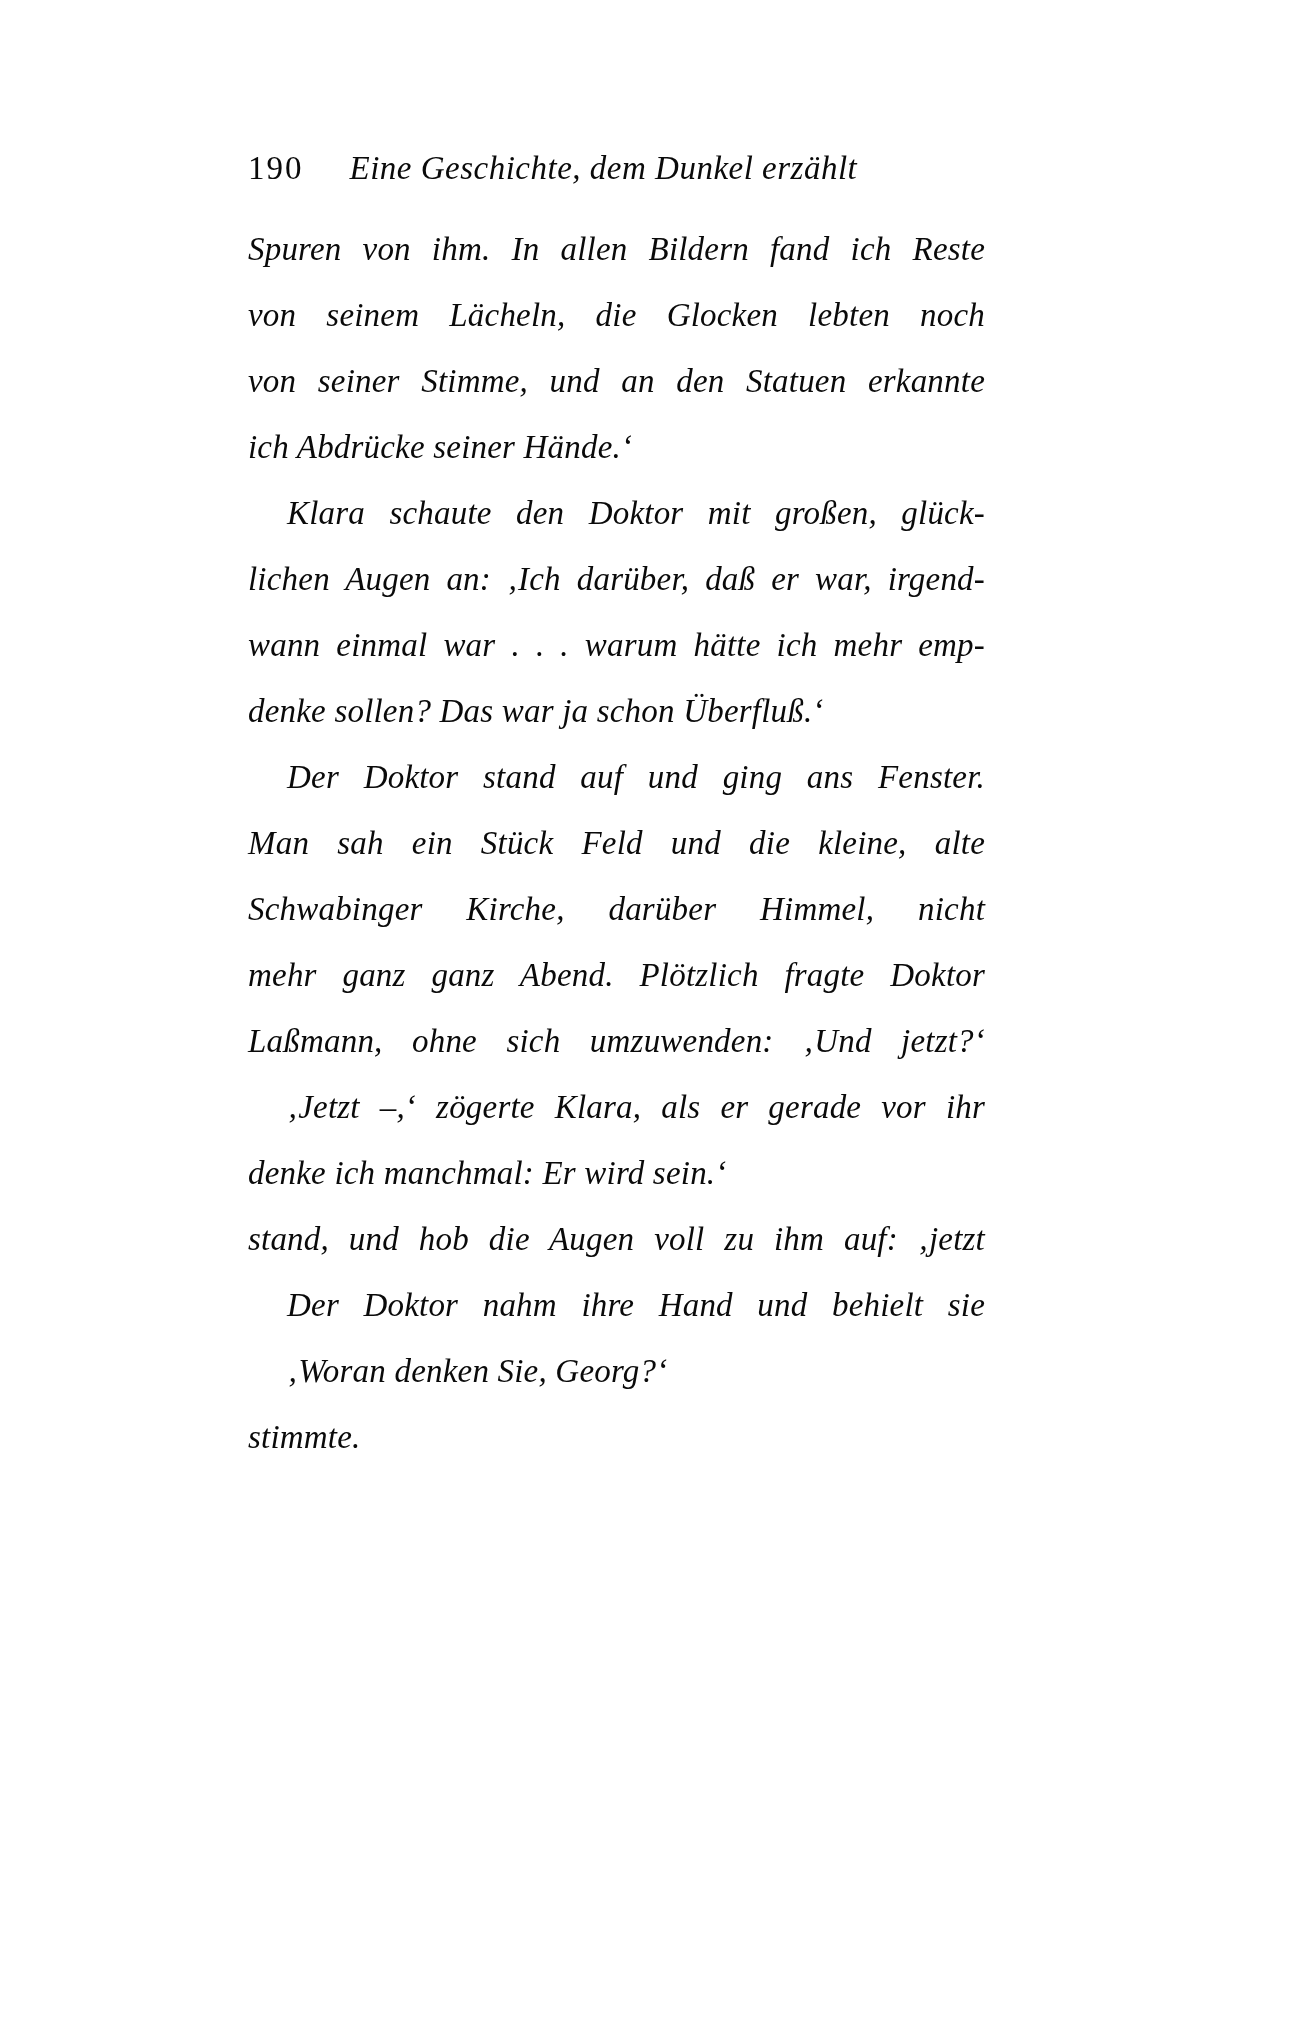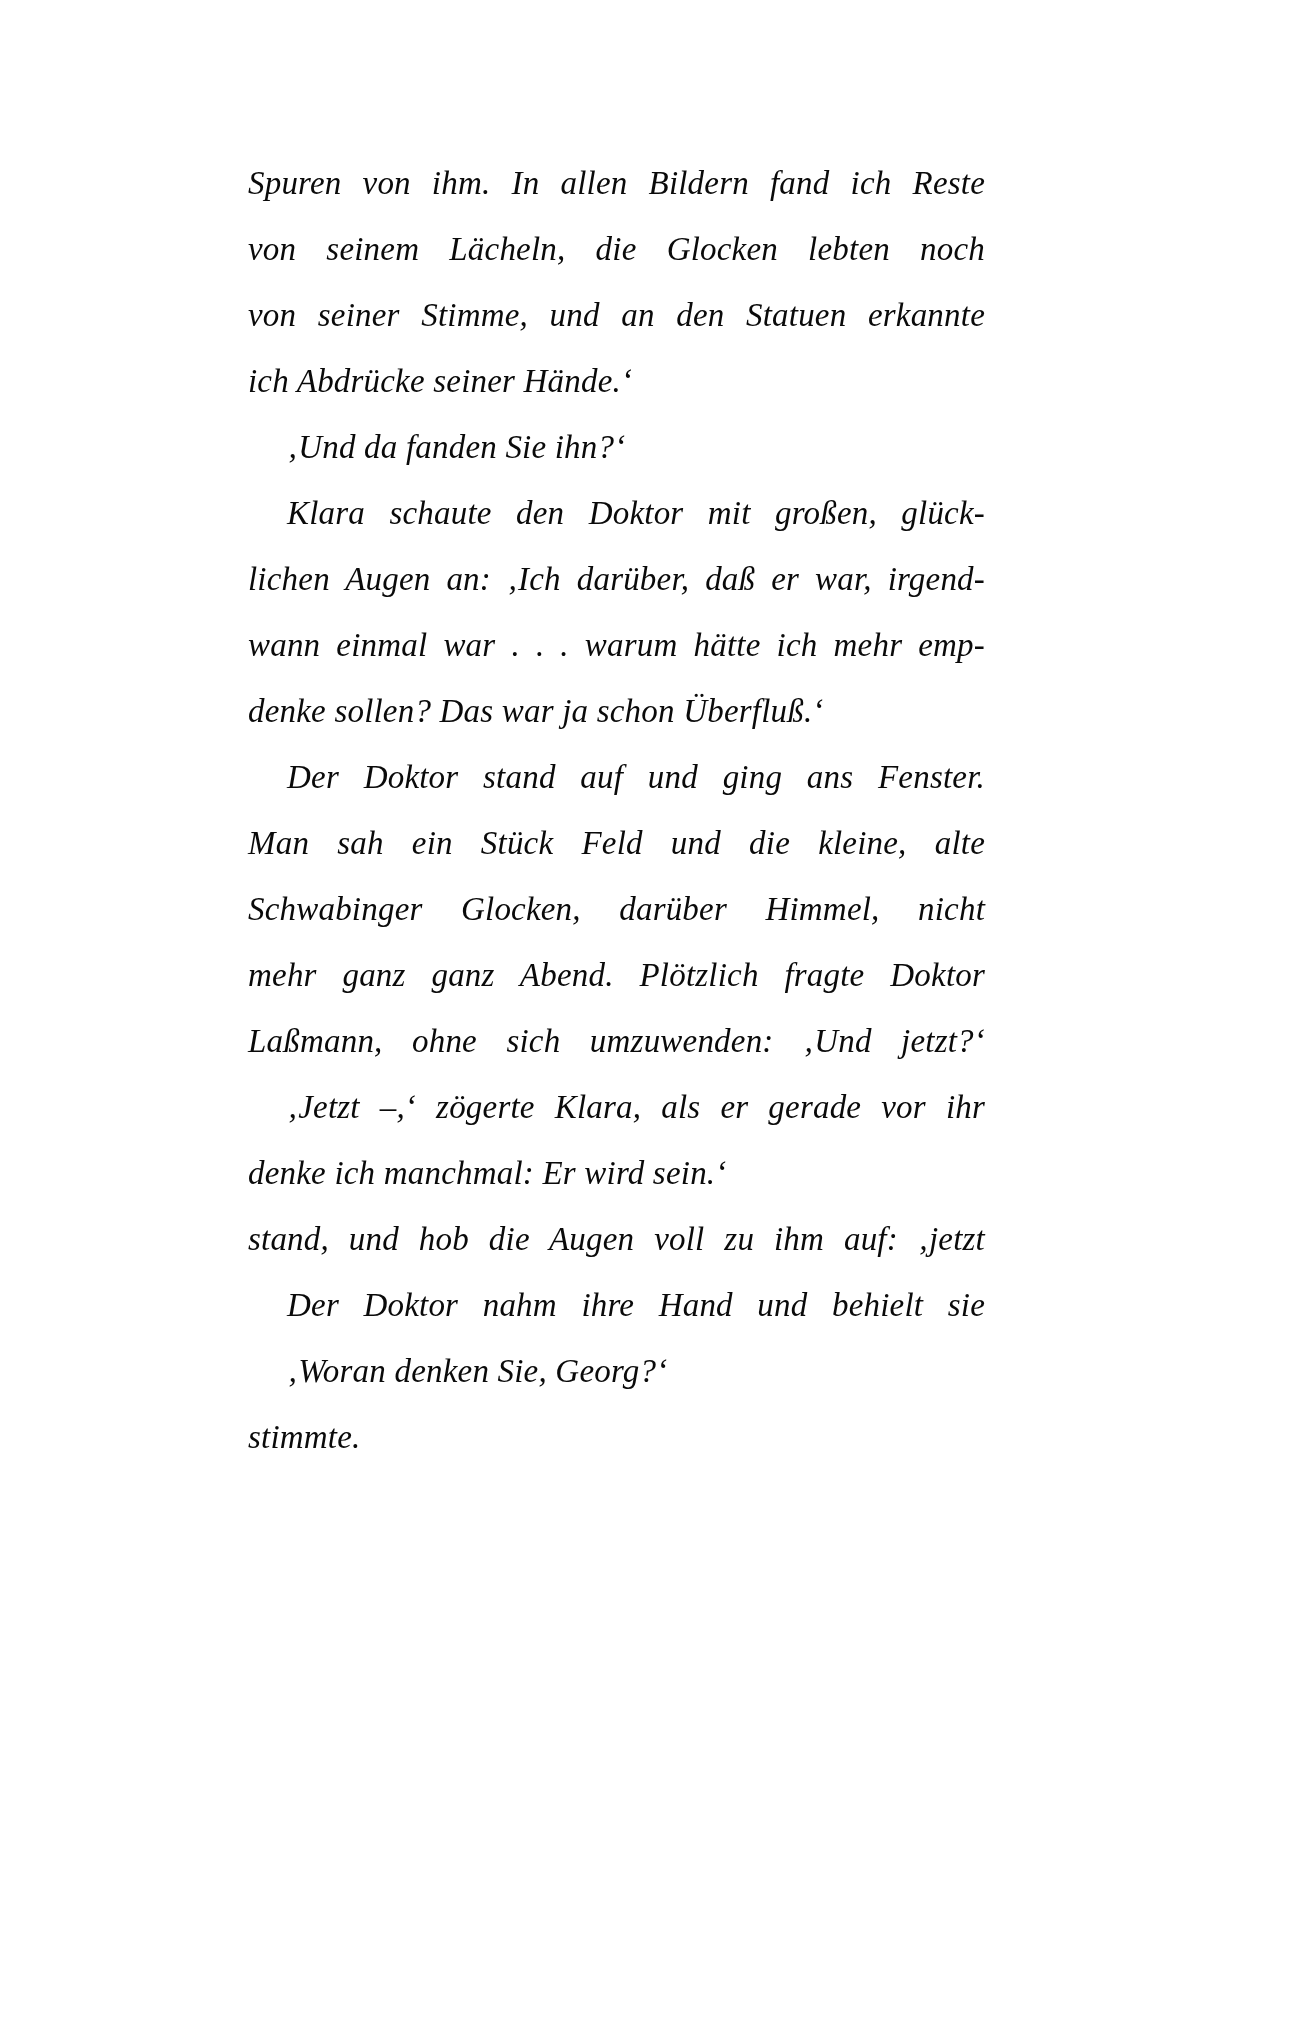--- a/index.html
+++ b/index.html
@@ -55,33 +55,36 @@
     padding-left: 39px;
   }
   .body-lines .line.indent.justify {
     width: 698px; 
   }
 </style>
 </head>
 <body>
 
 <div class="page">
+  <div class="page-header">
+    <span class="page-number">190</span>
+    <span class="running-title">Eine Geschichte, dem Dunkel erzählt</span>
+  </div>
   <div class="body-lines">
       <div class="line justify">Spuren von ihm. In allen Bildern fand ich Reste</div>
       <div class="line justify">von seinem Lächeln, die Glocken lebten noch</div>
       <div class="line justify">von seiner Stimme, und an den Statuen erkannte</div>
       <div class="line">ich Abdrücke seiner Hände.‘</div>
-      <div class="line indent">‚Und da fanden Sie ihn?‘</div>
       <div class="line indent justify">Klara schaute den Doktor mit großen, glück-</div>
       <div class="line justify">lichen Augen an: ‚Ich darüber, daß er war, irgend-</div>
       <div class="line justify">wann einmal war . . . warum hätte ich mehr emp-</div>
       <div class="line">denke sollen? Das war ja schon Überfluß.‘</div>
       <div class="line indent justify">Der Doktor stand auf und ging ans Fenster.</div>
       <div class="line justify">Man sah ein Stück Feld und die kleine, alte</div>
-      <div class="line justify">Schwabinger Glocken, darüber Himmel, nicht</div>
+      <div class="line justify">Schwabinger Kirche, darüber Himmel, nicht</div>
       <div class="line justify">mehr ganz ganz Abend. Plötzlich fragte Doktor</div>
       <div class="line justify">Laßmann, ohne sich umzuwenden: ‚Und jetzt?‘</div>
       <div class="line indent justify">‚Jetzt –,‘ zögerte Klara, als er gerade vor ihr</div>
       <div class="line">denke ich manchmal: Er wird sein.‘</div>
       <div class="line justify">stand, und hob die Augen voll zu ihm auf: ‚jetzt</div>
       <div class="line indent justify">Der Doktor nahm ihre Hand und behielt sie</div>
       <div class="line indent">‚Woran denken Sie, Georg?‘</div>
       <div class="line">stimmte.</div>
     </div>
 </div>

